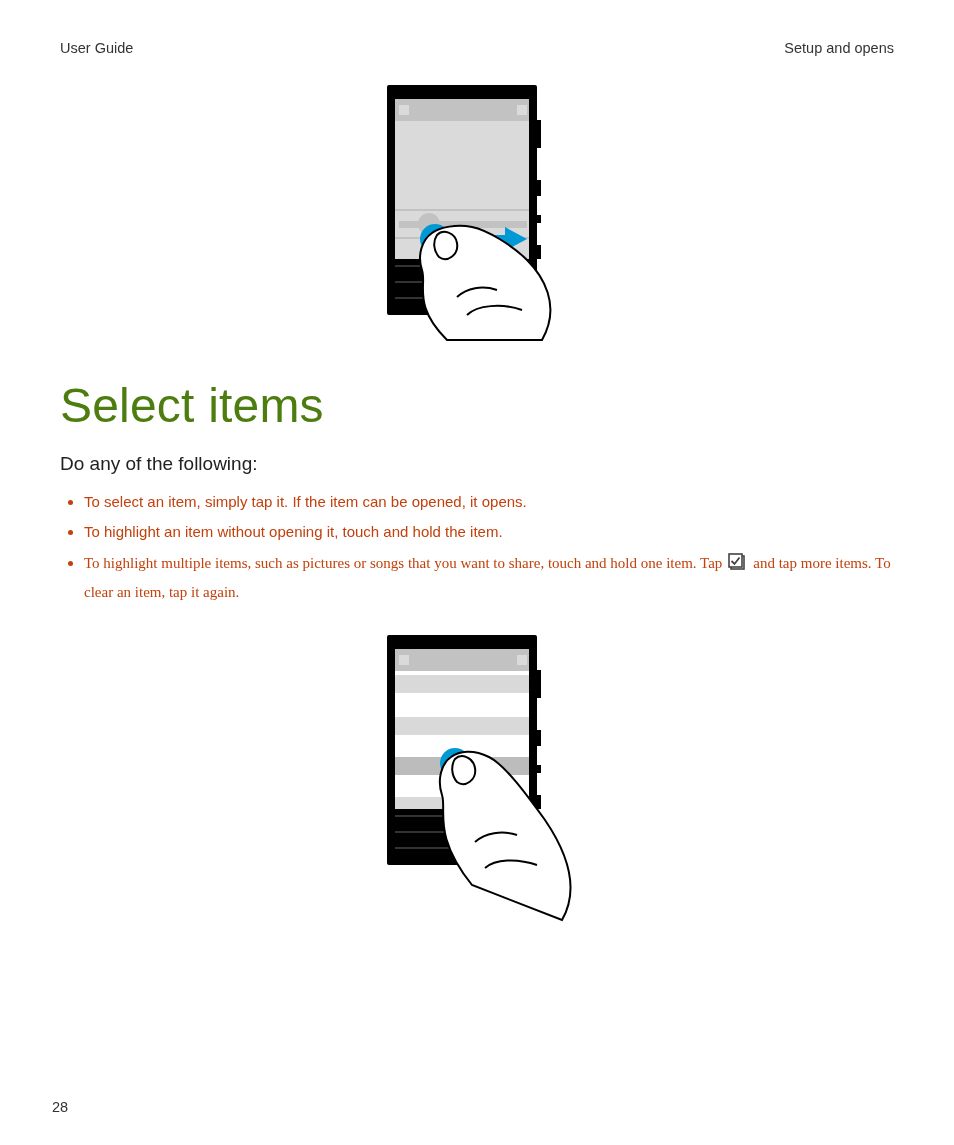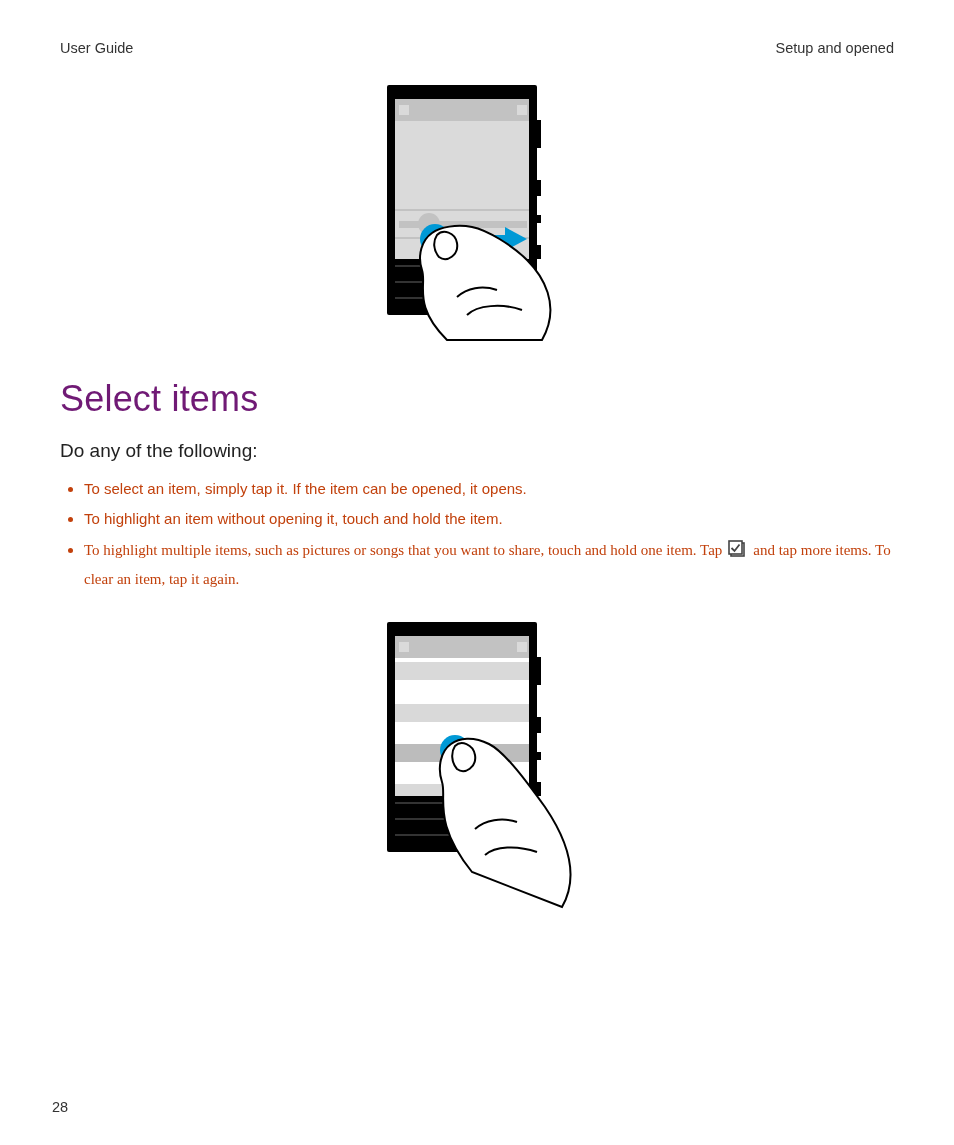--- a/index.html
+++ b/index.html
@@ -34,24 +34,24 @@
   }
   .figwrap2 {
     display: flex;
     justify-content: center;
     align-items: flex-start;
     height: 320px;
     margin-top: 30px;
   }
   h1.select {
     font-weight: 300;
-    font-size: 36px;
+    font-size: 48px;
     margin: 0 0 20px 0;
     letter-spacing: 0.2px;
-    color: #701a75;
+    color: #4d7c0f;
   }
   .intro {
     font-size: 19px;
     margin: 0 0 14px 0;
   }
   ul.bullets {
     margin: 0;
     padding-left: 24px;
     font-size: 15px;
     line-height: 1.75;
@@ -80,21 +80,21 @@
     color: #333;
   }
 </style>
 </head>
 <body>
 
 <div class="page">
 
   <div class="hdr">
     <span>User Guide</span>
-    <span>Setup and opened</span>
+    <span>Setup and opens</span>
   </div>
 
   <div class="figwrap">
     <svg width="200" height="260" viewBox="0 0 200 260">
 
       <rect x="10" y="0" width="150" height="230" rx="2" fill="#000"></rect>
 
       <rect x="160" y="35" width="4" height="28" fill="#000"></rect>
       <rect x="160" y="95" width="4" height="16" fill="#000"></rect>
       <rect x="160" y="130" width="4" height="8" fill="#000"></rect>

